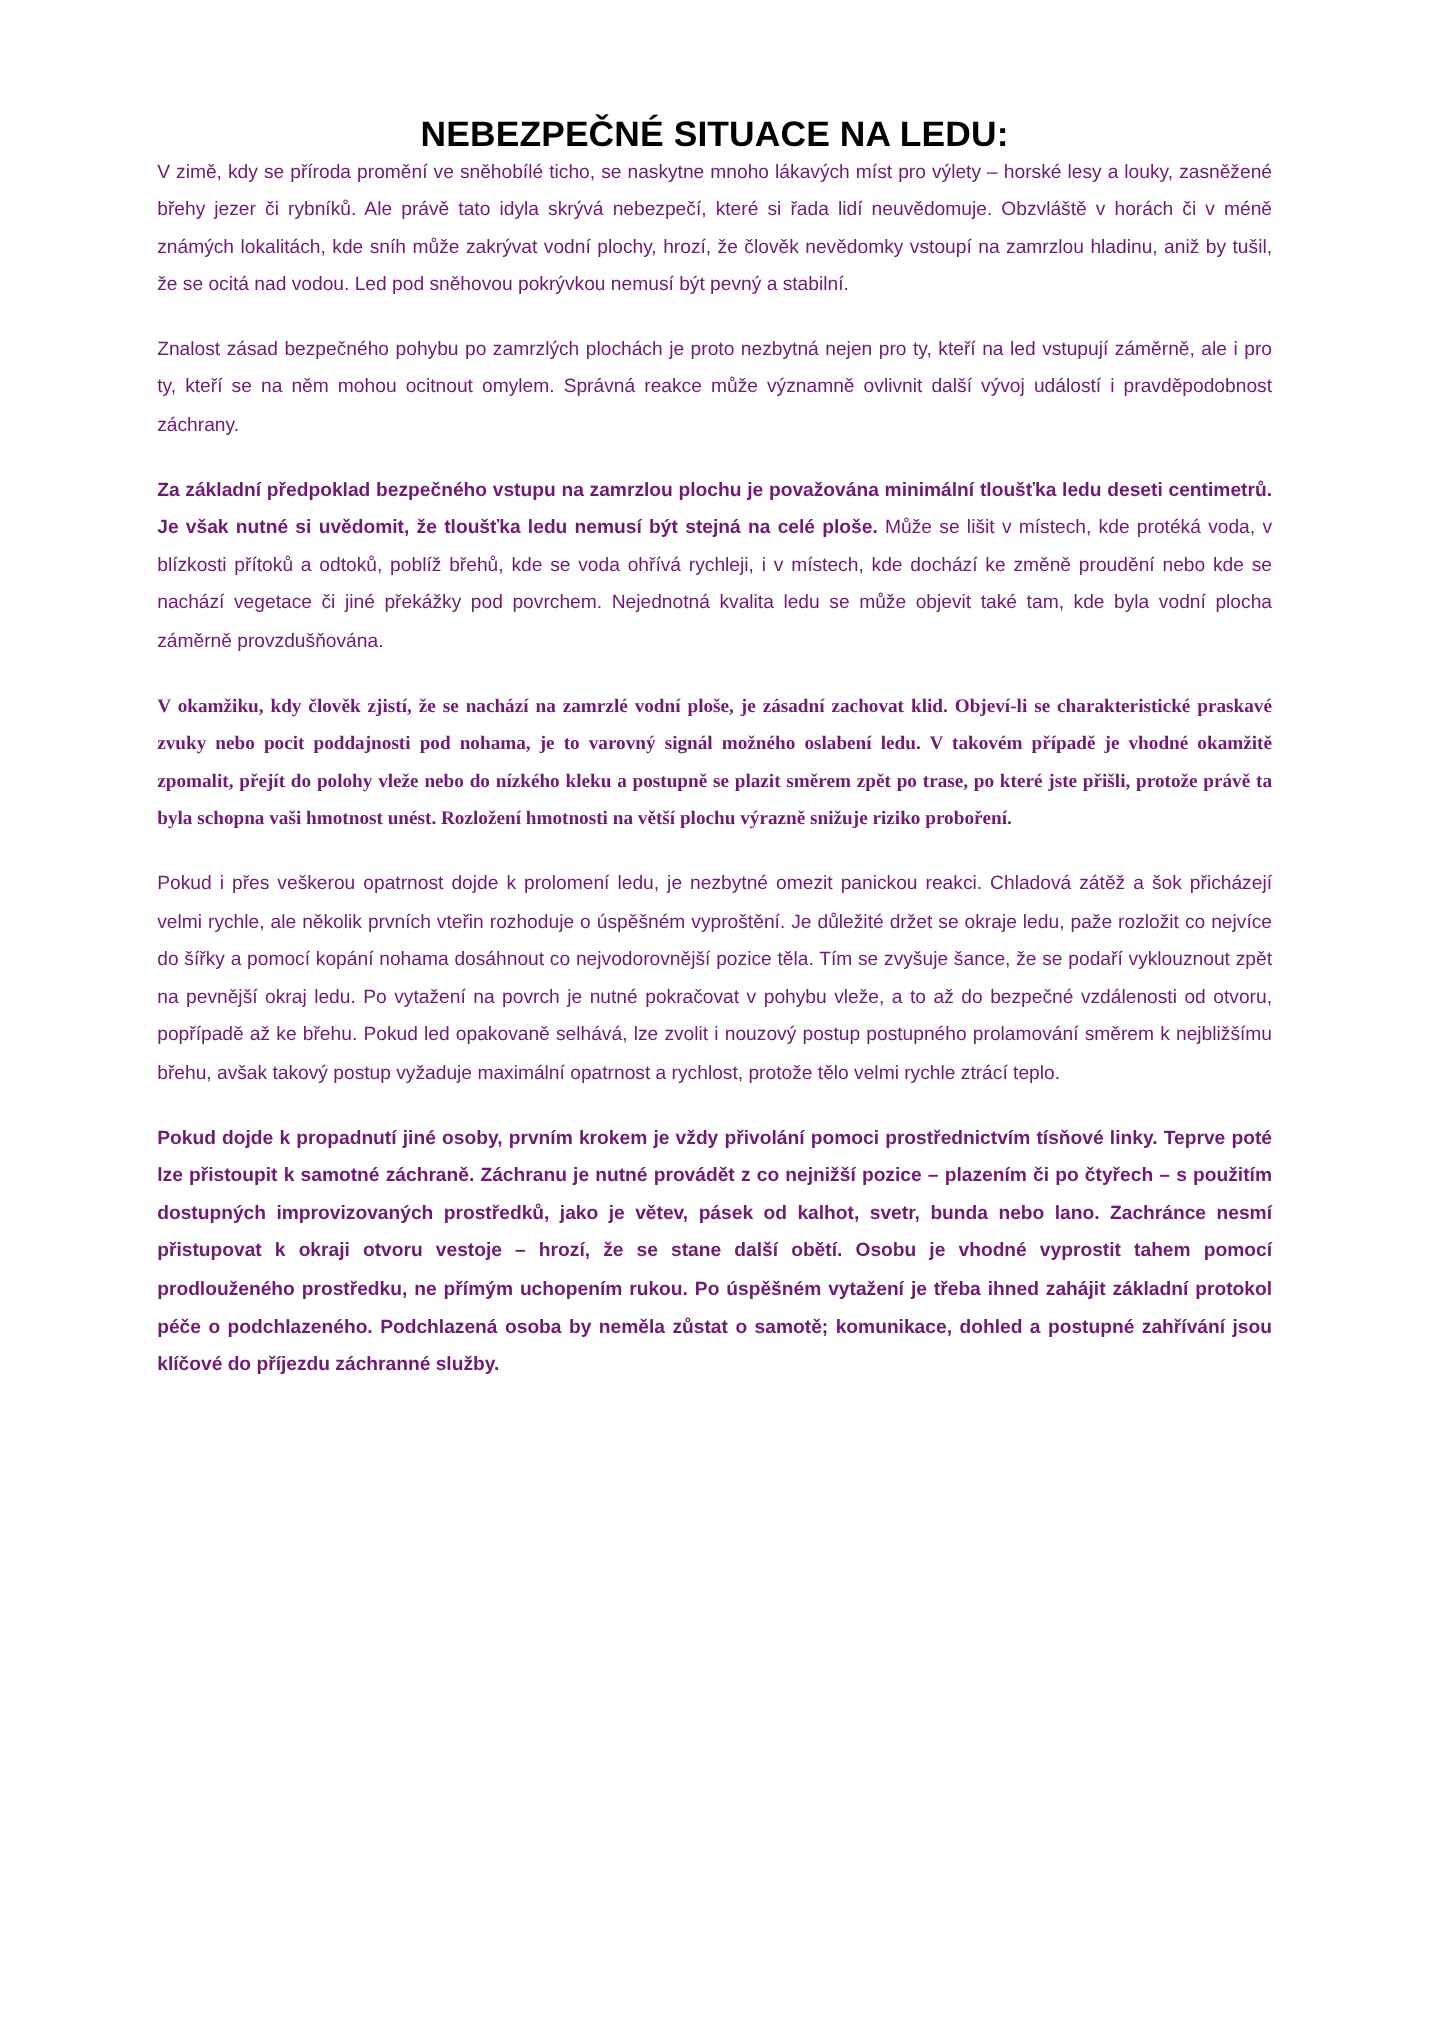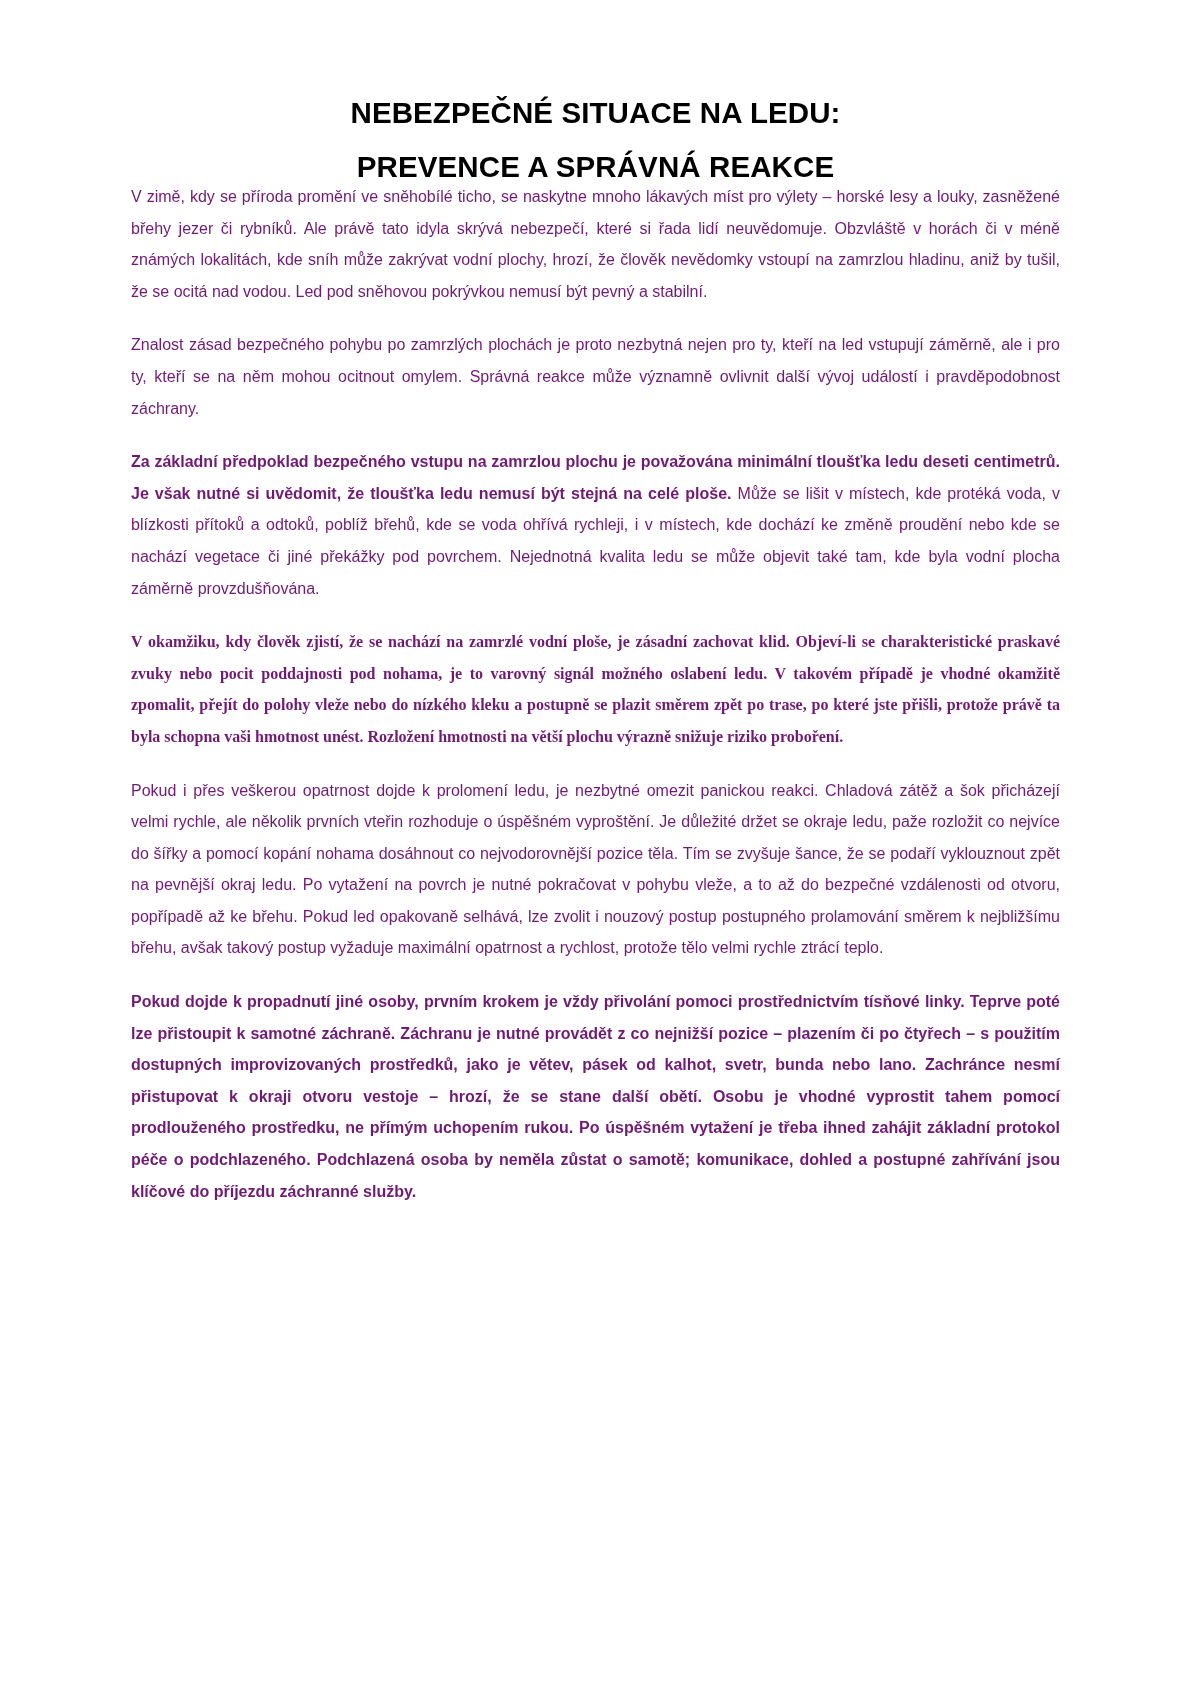--- a/index.html
+++ b/index.html
@@ -63,21 +63,20 @@
 </style>
 </head>
 <body>
 
 <div class="page">
   <div class="content">
 
     <div class="title-block">
       <h1 class="doc-title">
         <span class="line1">NEBEZPEČNÉ SITUACE NA LEDU:</span>
-        <span class="line2">PREVENCE A SPRÁVNÁ REAKCE</span>
       </h1>
     </div>
 
     <p class="para first-para">V zimě, kdy se příroda promění ve sněhobílé ticho, se naskytne mnoho lákavých míst pro výlety – horské lesy a louky, zasněžené břehy jezer či rybníků. Ale právě tato idyla skrývá nebezpečí, které si řada lidí neuvědomuje. Obzvláště v horách či v méně známých lokalitách, kde sníh může zakrývat vodní plochy, hrozí, že člověk nevědomky vstoupí na zamrzlou hladinu, aniž by tušil, že se ocitá nad vodou. Led pod sněhovou pokrývkou nemusí být pevný a stabilní.</p>
 
     <p class="para">Znalost zásad bezpečného pohybu po zamrzlých plochách je proto nezbytná nejen pro ty, kteří na led vstupují záměrně, ale i pro ty, kteří se na něm mohou ocitnout omylem. Správná reakce může významně ovlivnit další vývoj událostí i pravděpodobnost záchrany.</p>
 
     <p class="para"><span class="lead-bold">Za základní předpoklad bezpečného vstupu na zamrzlou plochu je považována minimální tloušťka ledu deseti centimetrů. Je však nutné si uvědomit, že tloušťka ledu nemusí být stejná na celé ploše.</span><span> Může se lišit v místech, kde protéká voda, v blízkosti přítoků a odtoků, poblíž břehů, kde se voda ohřívá rychleji, i v místech, kde dochází ke změně proudění nebo kde se nachází vegetace či jiné překážky pod povrchem. Nejednotná kvalita ledu se může objevit také tam, kde byla vodní plocha záměrně provzdušňována.</span></p>
 
     <p class="para red-bold">V okamžiku, kdy člověk zjistí, že se nachází na zamrzlé vodní ploše, je zásadní zachovat klid. Objeví-li se charakteristické praskavé zvuky nebo pocit poddajnosti pod nohama, je to varovný signál možného oslabení ledu. V takovém případě je vhodné okamžitě zpomalit, přejít do polohy vleže nebo do nízkého kleku a postupně se plazit směrem zpět po trase, po které jste přišli, protože právě ta byla schopna vaši hmotnost unést. Rozložení hmotnosti na větší plochu výrazně snižuje riziko proboření.</p>

